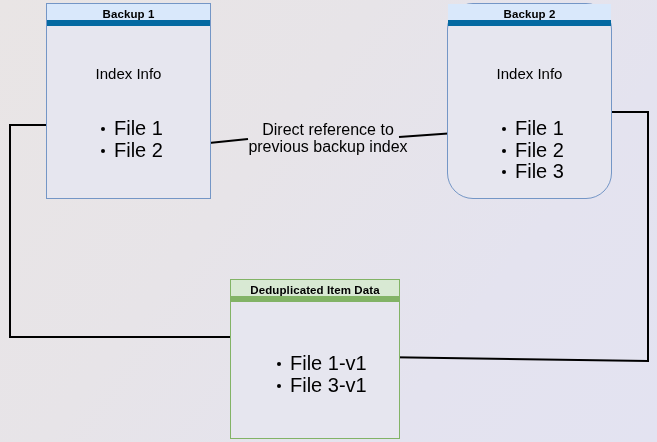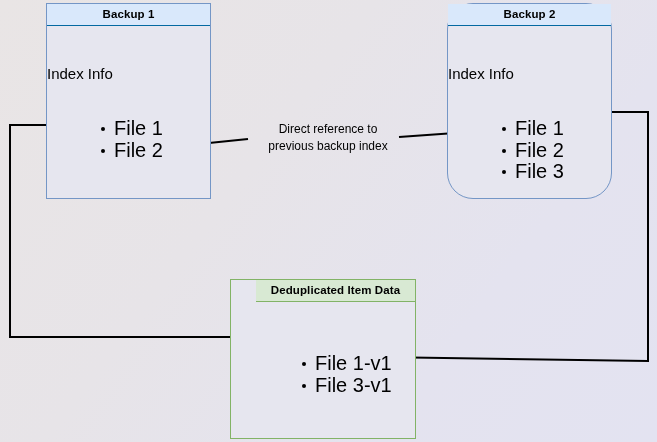--- a/index.html
+++ b/index.html
@@ -30,35 +30,36 @@
   }
   .box-header {
     box-sizing: border-box;
     height: 22px;
     line-height: 21px;
     text-align: center;
     font-size: 11.5px;
     font-weight: bold;
     color: #000000;
     background: #d9e8fb;
-    border-bottom: 1px solid #0369a1;
+    border-bottom: 6px solid #0369a1;
     letter-spacing: 0.1px;
   }
   .box.green .box-header {
     background: #d8e9d3;
     border-bottom-color: #82b366;
   }
   .box-body {
     position: relative;
     height: calc(100% - 22px);
   }
   .index-label {
     position: absolute;
     left: 0;
     right: 0;
+    text-align: center;
     font-size: 15px;
     color: #000;
   }
   .file-list {
     position: absolute;
     margin: 0;
     padding: 0;
     list-style: none;
   }
   .file-list li {
@@ -75,21 +76,21 @@
     left: 1px;
     top: 9px;
     width: 4px;
     height: 4px;
     border-radius: 50%;
     background: #000;
   }
   .center-note {
     position: absolute;
     text-align: center;
-    font-size: 12px;
+    font-size: 16px;
     line-height: 17px;
     color: #000;
     white-space: pre-line;
   }
   svg.conn {
     position: absolute;
     left: 0;
     top: 0;
     width: 657px;
     height: 442px;
@@ -146,21 +147,21 @@
     <div class="box-body">
       <div class="index-label" style="top:39px;">Index Info</div>
       <ul class="file-list" style="left:53px; top:92px;">
         <li>File 1</li>
         <li>File 2</li>
         <li>File 3</li>
       </ul>
     </div>
   </div>
 
-  <div class="box green" style="left:230px; top:279px; width:186px; height:160px;padding-left:25px;">
+  <div class="box green" style="left:230px; top:279px; width:170px; height:160px;">
     <div class="box-header">Deduplicated Item Data</div>
     <div class="box-body">
       <ul class="file-list" style="left:45px; top:51px;">
         <li>File 1-v1</li>
         <li>File 3-v1</li>
       </ul>
     </div>
   </div>
 
   <div class="center-note" style="left:248px; top:121px; width:160px;">Direct reference to

